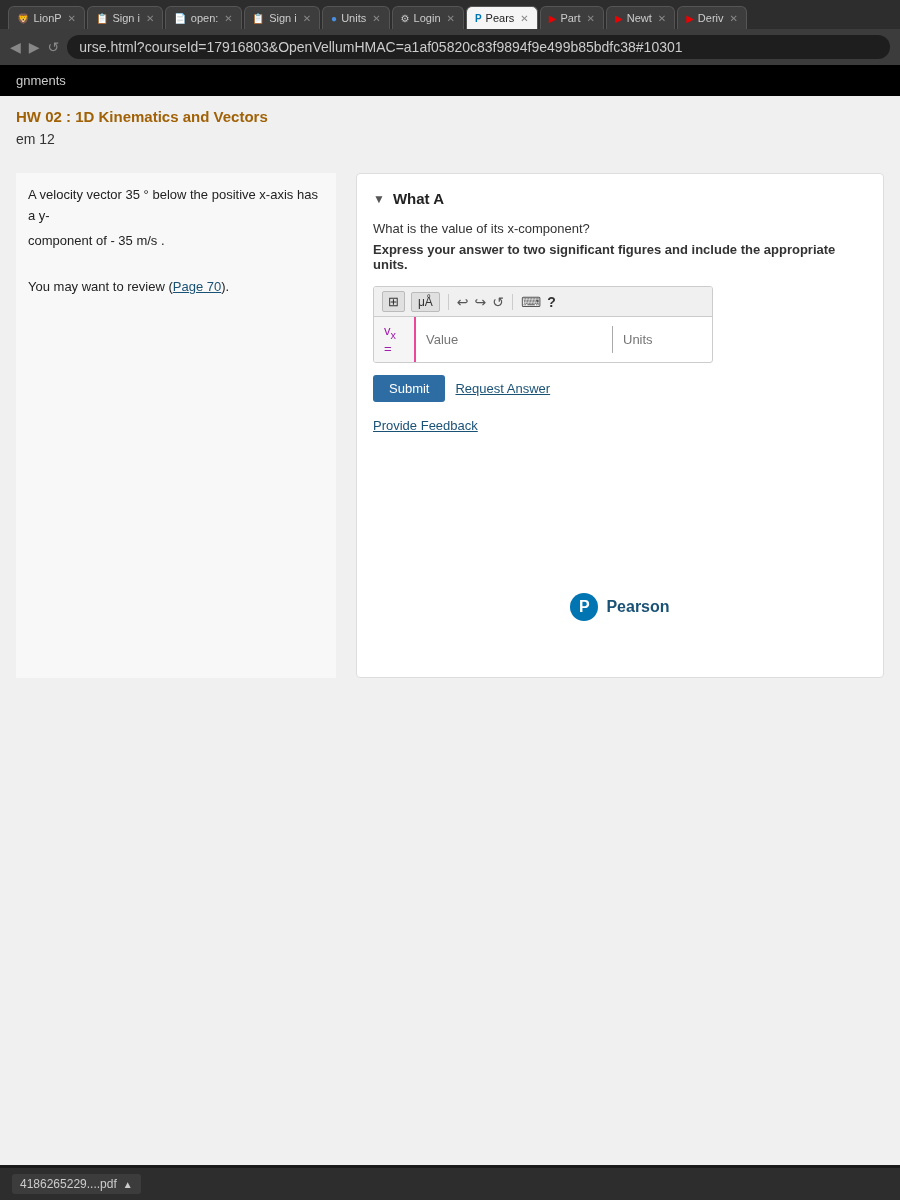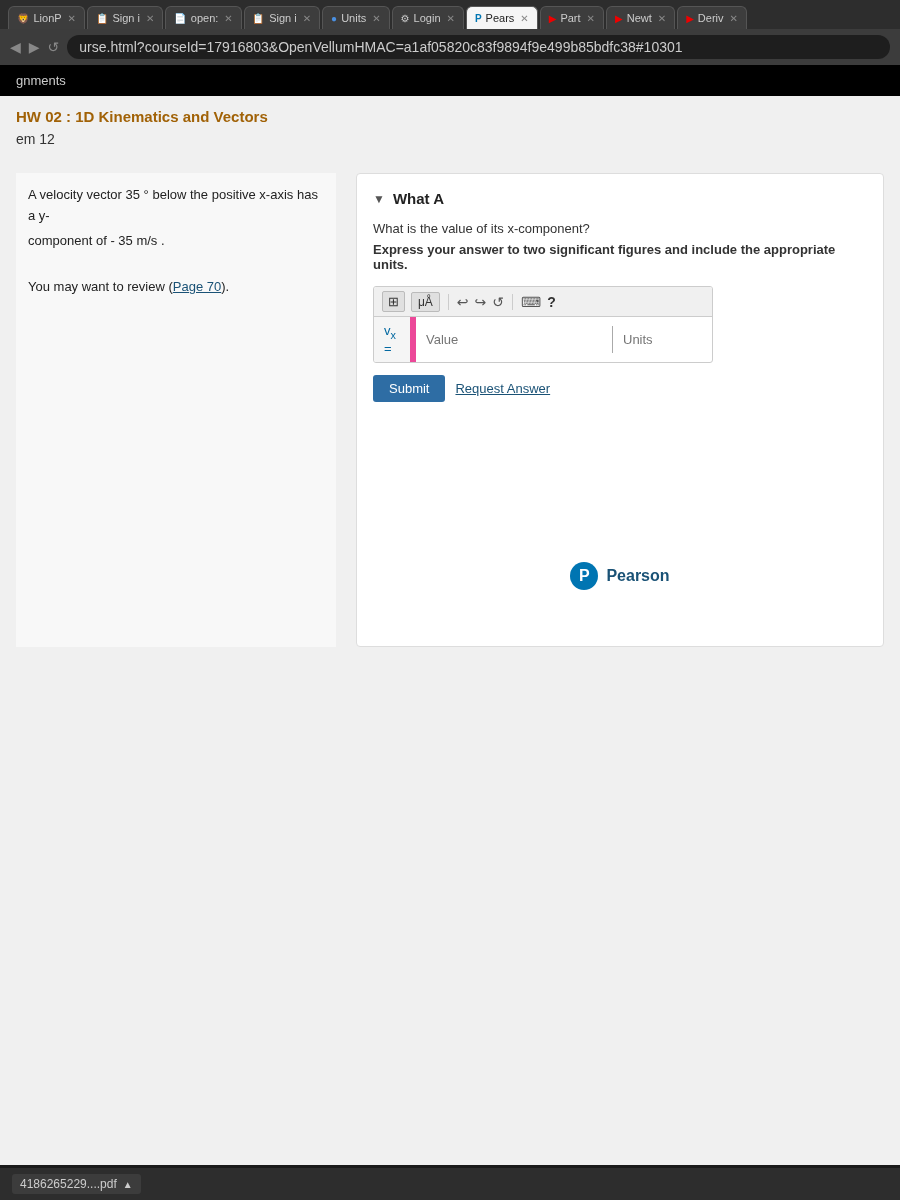--- a/index.html
+++ b/index.html
@@ -47,21 +47,21 @@
     .part-label { font-size: 15px; font-weight: bold; color: #222; }
 
     .question-text { font-size: 13px; color: #333; margin-bottom: 6px; }
     .instruction-text { font-size: 13px; font-weight: bold; color: #333; margin-bottom: 14px; }
     .toolbar-btn {
       background: #e0e0e0; border: 1px solid #bbb; border-radius: 2px;
       padding: 2px 5px; font-size: 12px; cursor: pointer; color: #333;
     }
     .toolbar-btn-icon { font-size: 14px; color: #555; cursor: pointer; }
     .toolbar-separator { width: 1px; height: 16px; background: #ccc; margin: 0 2px; }
-    .answer-label { padding: 6px 10px; font-size: 13px; color: #0369a1; background: #f5f5f5; border-right: 6px solid #ec4899; }
+    .answer-label { padding: 6px 10px; font-size: 13px; color: #a21caf; background: #f5f5f5; border-right: 2px solid #ec4899; }
     .answer-value-input {
       flex: 1; border: none; padding: 6px 10px; font-size: 13px;
       color: #555; background: #fff; outline: none;
     }
     .answer-units-input {
       width: 100px; border: none; border-left: 1px solid #aaa;
       padding: 6px 10px; font-size: 13px; color: #555;
       background: #fff; outline: none;
     }
 
@@ -224,20 +224,21 @@
           <input class="answer-value-input" type="text" placeholder="Value" style="">
           <input class="answer-units-input" type="text" placeholder="Units" style="">
         </div>
       </div>
 
       <div class="action-row" style="margin-top: 12px;">
         <button class="submit-btn">Submit</button>
         <a class="request-answer-link">Request Answer</a>
       </div>
 
+      <a class="provide-feedback">Provide Feedback</a>
 
       <div class="pearson-footer" style="margin-top: 120px;">
         <div class="pearson-logo">P</div>
         <span>Pearson</span>
       </div>
 
     </div>
   </div>
 
 </div>

